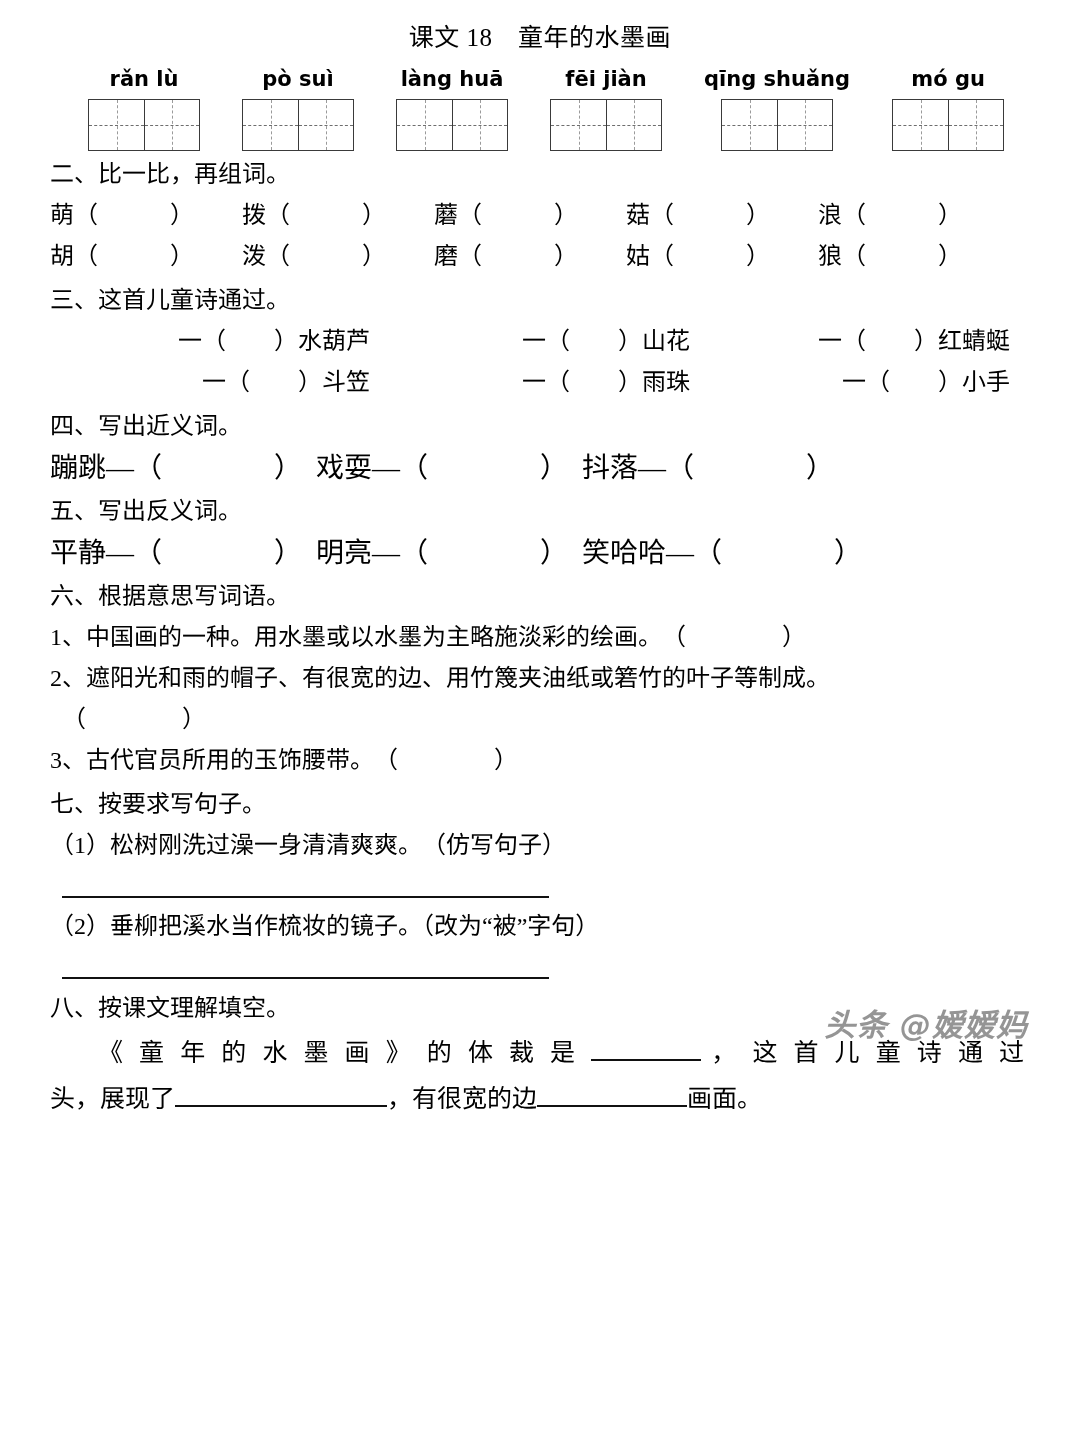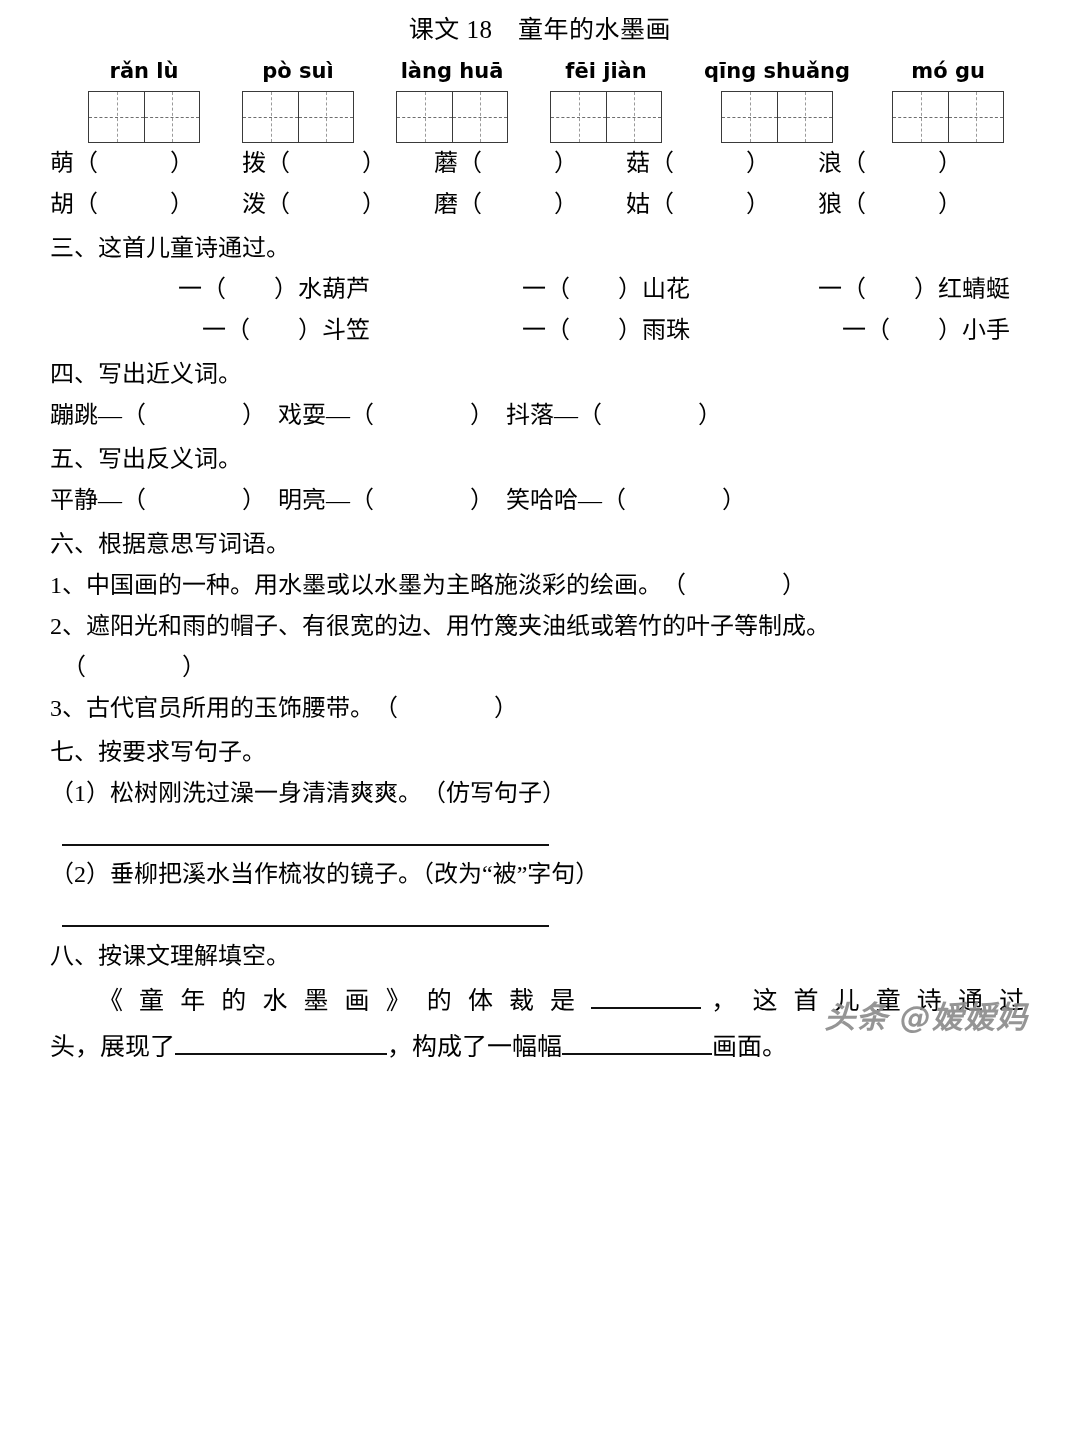--- a/index.html
+++ b/index.html
@@ -13,21 +13,21 @@
     position: relative;
     font-family: "Liberation Serif", "DejaVu Serif", serif;
     color: #000000;
     overflow: hidden;
   }
   .page {
     position: relative;
     width: 1080px;
     height: 1077px;
     box-sizing: border-box;
-    padding: 0 50px;
+    padding: 8px 50px;
   }
 
   
   .doc-title {
     text-align: center;
     font-size: 25px;
     line-height: 44px;
     padding-top: 8px;
     letter-spacing: 0.5px;
     white-space: pre;
@@ -121,21 +121,21 @@
     line-height: 41px;
     text-align: right;
   }
   .mw-item {
     white-space: pre;
     width: 320px;
   }
 
   
   .syn-row {
-    font-size: 24px;
+    font-size: 28px;
     line-height: 41px;
     white-space: pre;
   }
 
   
   .answer-rule {
     width: 487px;
     border-bottom: 2.4px solid #111;
     height: 0;
     margin-top: 30px;
@@ -167,21 +167,21 @@
   .blk.w-xxl { width: 150px; }
 
   .line-spread {
     letter-spacing: 6px;
   }
 
   
   .watermark {
     position: absolute;
     right: 52px;
-    bottom: 40px;
+    bottom: 32px;
     font-family: "DejaVu Sans", "Liberation Sans", sans-serif;
     font-size: 31px;
     font-style: italic;
     font-weight: bold;
     color: #8d8d8d;
     opacity: 0.92;
     letter-spacing: 1px;
     white-space: pre;
   }
 </style>
@@ -238,20 +238,21 @@
     <div class="pinyin-cell">
       <div class="pinyin-text">mó gu</div>
       <div class="grid-box">
         <div class="grid-cell"></div>
         <div class="grid-cell"></div>
       </div>
     </div>
 
   </div>
 
+  <div class="sec-heading">二、比一比，再组词。</div>
 
   <div class="cmp-row">
     <div class="cmp-item">萌（　　　）</div>
     <div class="cmp-item">拨（　　　）</div>
     <div class="cmp-item">蘑（　　　）</div>
     <div class="cmp-item">菇（　　　）</div>
     <div class="cmp-item">浪（　　　）</div>
   </div>
 
   <div class="cmp-row">
@@ -297,18 +298,18 @@
   <div class="answer-rule"></div>
 
   <div class="sec-heading">八、按课文理解填空。</div>
 
   <div class="fill-para">
     <span class="lead line-spread">《童年的水墨画》的体裁是</span><span class="blk w-md"></span><span class="line-spread">，这首儿童诗通过</span>
   </div>
 
 
   <div class="fill-para" style="text-align-last:left;">
-    <span>头，展现了</span><span class="blk w-xl"></span><span>，构成了一幅幅</span><span class="blk w-xxl"></span><span>画面。</span>
+    <span>头，展现了</span><span class="blk w-xl"></span><span>，有很宽的边</span><span class="blk w-xxl"></span><span>画面。</span>
   </div>
 
   <div class="watermark">头条 @嫒嫒妈</div>
 
 </div>
 
 </body></html>

